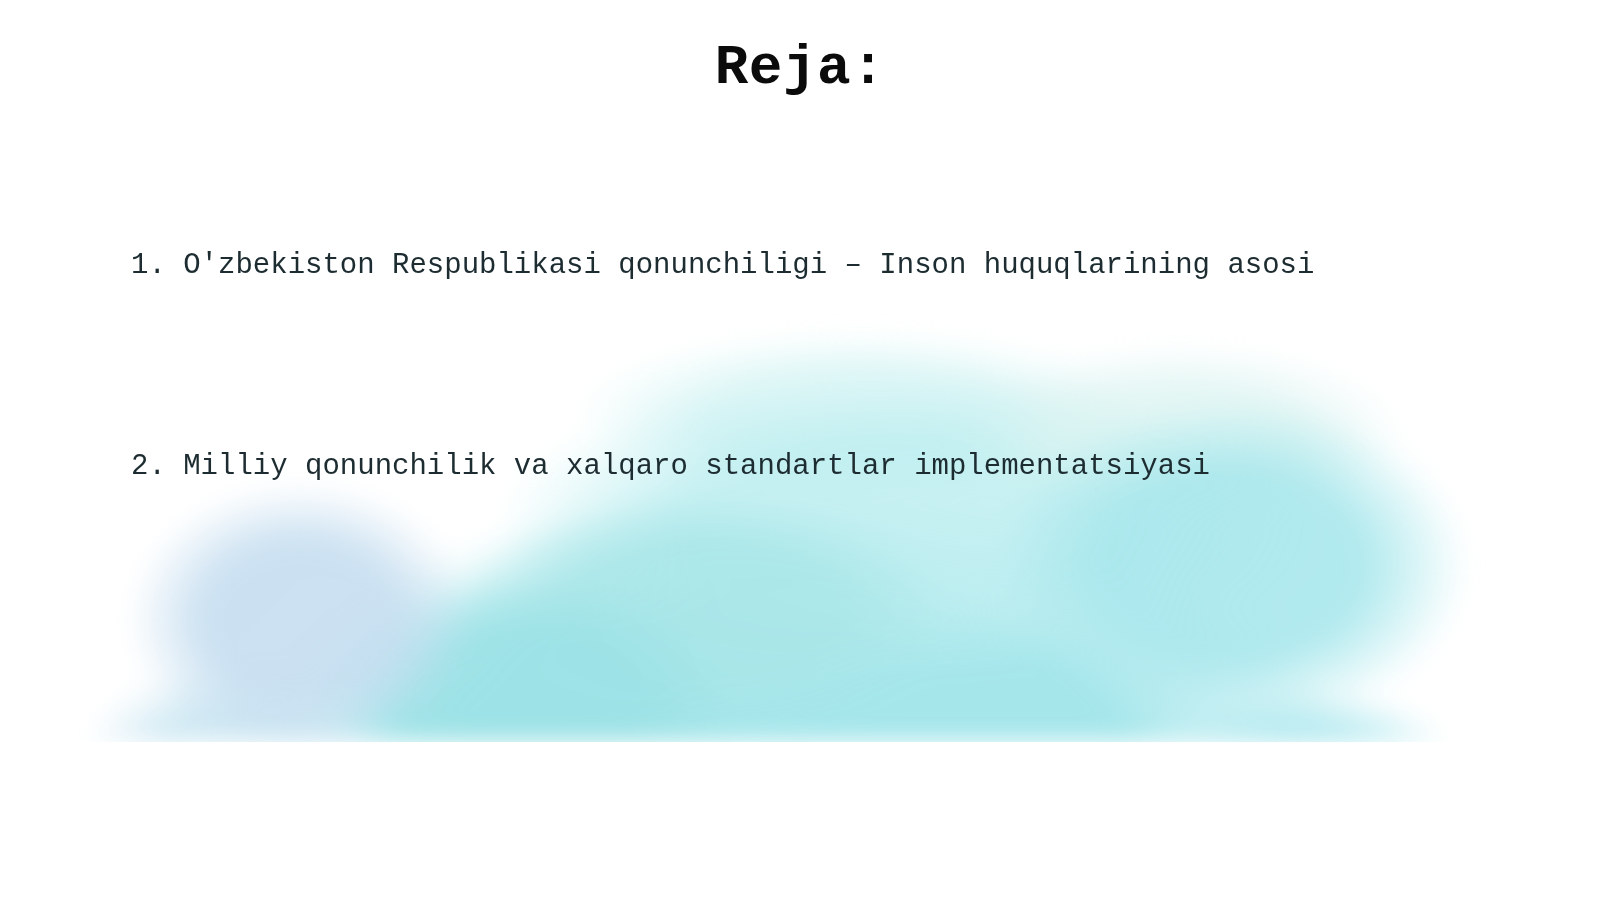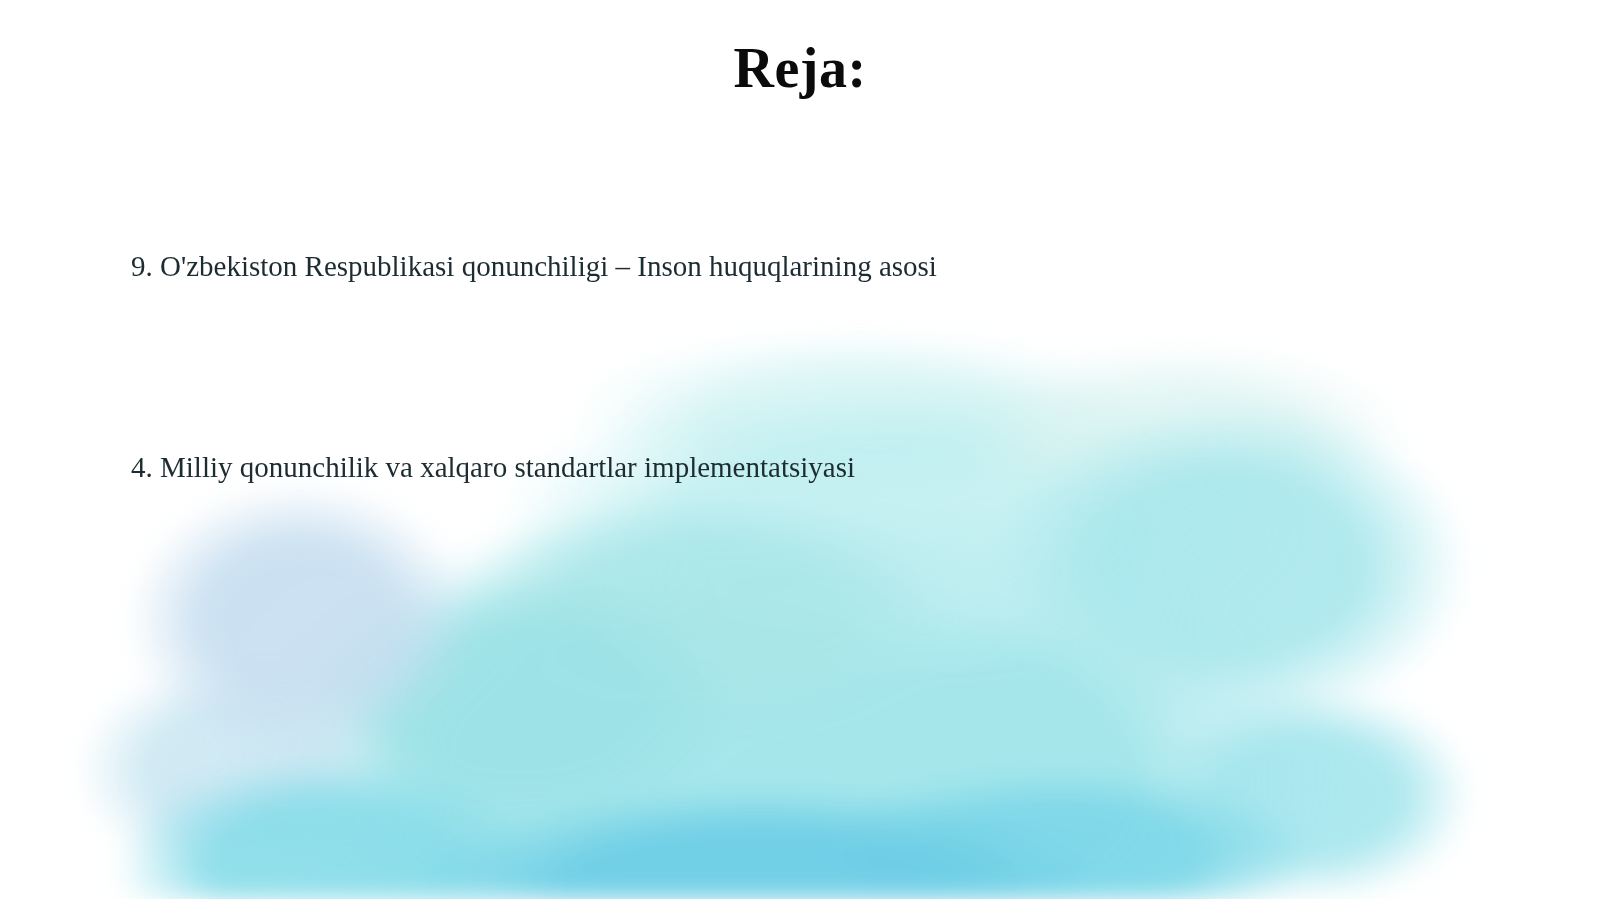--- a/index.html
+++ b/index.html
@@ -3,24 +3,24 @@
 <meta charset="utf-8">
 <style>
   html, body {
     margin: 0;
     padding: 0;
     background: #ffffff;
   }
   .slide {
     position: relative;
     width: 1600px;
-    height: 899px;
+    height: 742px;
     overflow: hidden;
     background: var(--page-bg, #ffffff);
-    font-family: Liberation Serif, serif;
+    font-family: Liberation Mono, monospace;
   }
   
   .wash {
     position: absolute;
     inset: 0;
     filter: blur(12px);
     background:
       radial-gradient(ellipse 480px 135px at 760px 885px,  rgba(110,206,230,0.95) 0 40%, rgba(110,206,230,0) 72%),
       radial-gradient(ellipse 350px 120px at 1060px 855px, rgba(124,215,232,0.90) 0 40%, rgba(124,215,232,0) 72%),
       radial-gradient(ellipse 300px 150px at 330px 865px,  rgba(134,220,233,0.90) 0 40%, rgba(134,220,233,0) 72%),
@@ -61,17 +61,17 @@
   .plan-item.i3 { top: 652px; }
 </style>
 </head>
 <body>
 
 <div class="slide">
   <div class="wash"></div>
 
   <h1 class="title">Reja:</h1>
 
-  <div class="plan-item i1">9. O'zbekiston Respublikasi qonunchiligi – Inson huquqlarining asosi</div>
+  <div class="plan-item i1">1. O'zbekiston Respublikasi qonunchiligi – Inson huquqlarining asosi</div>
 
-  <div class="plan-item i2">4. Milliy qonunchilik va xalqaro standartlar implementatsiyasi</div>
+  <div class="plan-item i2">2. Milliy qonunchilik va xalqaro standartlar implementatsiyasi</div>
 
 </div>
 
 </body></html>

